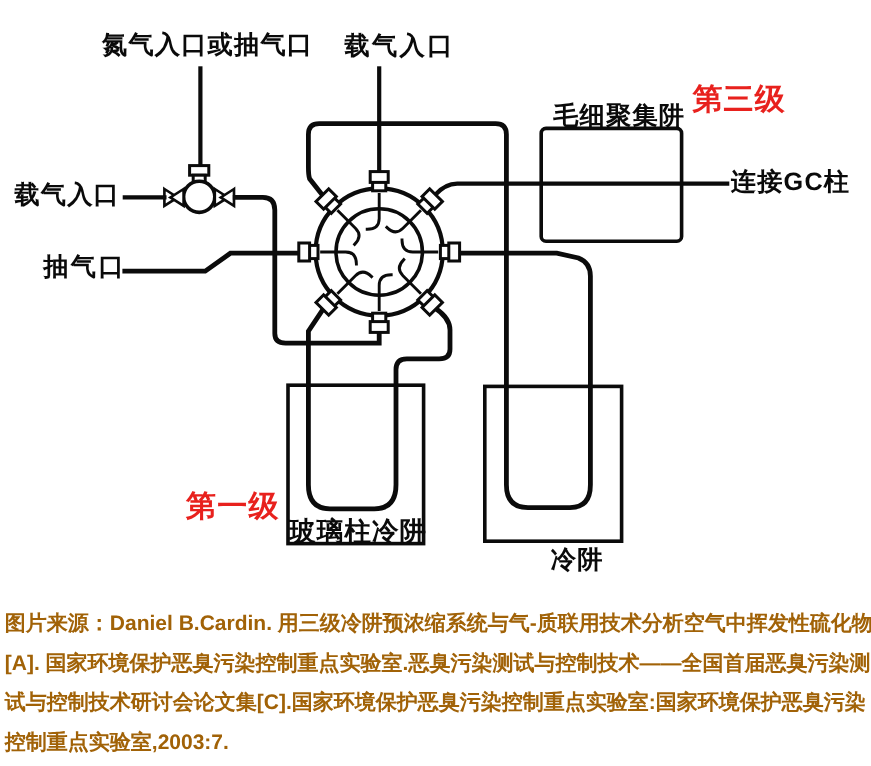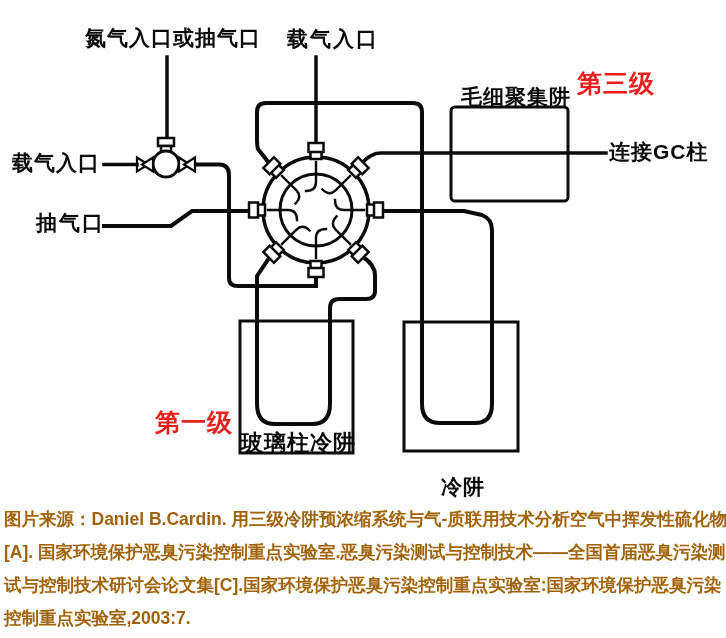--- a/index.html
+++ b/index.html
@@ -102,21 +102,21 @@
 
   <div class="lbl lbl-21" style="left:85px;top:27px;">氮气入口或抽气口</div>
   <div class="lbl lbl-21" style="left:287px;top:28px;letter-spacing:2px;">载气入口</div>
   <div class="lbl lbl-21" style="left:12px;top:152px;">载气入口</div>
   <div class="lbl lbl-21" style="left:36px;top:212px;letter-spacing:2px;">抽气口</div>
   <div class="lbl lbl-21" style="left:461px;top:58px;margin-top:28px;">毛细聚集阱</div>
   <div class="lbl lbl-21" style="left:609px;top:141px;">连接GC柱</div>
   <div class="lbl red" style="left:577px;top:70px;">第三级</div>
   <div class="lbl red" style="left:155px;top:390px;margin-top:19px;">第一级</div>
   <div class="lbl" style="left:241px;top:431px;font-size:22px;letter-spacing:1px;">玻璃柱冷阱</div>
-  <div class="lbl lbl-21" style="left:441px;top:456px;margin-top:20px;">冷阱</div>
+  <div class="lbl lbl-21" style="left:459px;top:456px;">冷阱</div>
 
   <div class="caption">
     <div>图片来源：Daniel B.Cardin. 用三级冷阱预浓缩系统与气-质联用技术分析空气中挥发性硫化物</div>
     <div>[A]. 国家环境保护恶臭污染控制重点实验室.恶臭污染测试与控制技术——全国首届恶臭污染测</div>
     <div>试与控制技术研讨会论文集[C].国家环境保护恶臭污染控制重点实验室:国家环境保护恶臭污染</div>
     <div>控制重点实验室,2003:7.</div>
   </div>
 
 </div>
 

